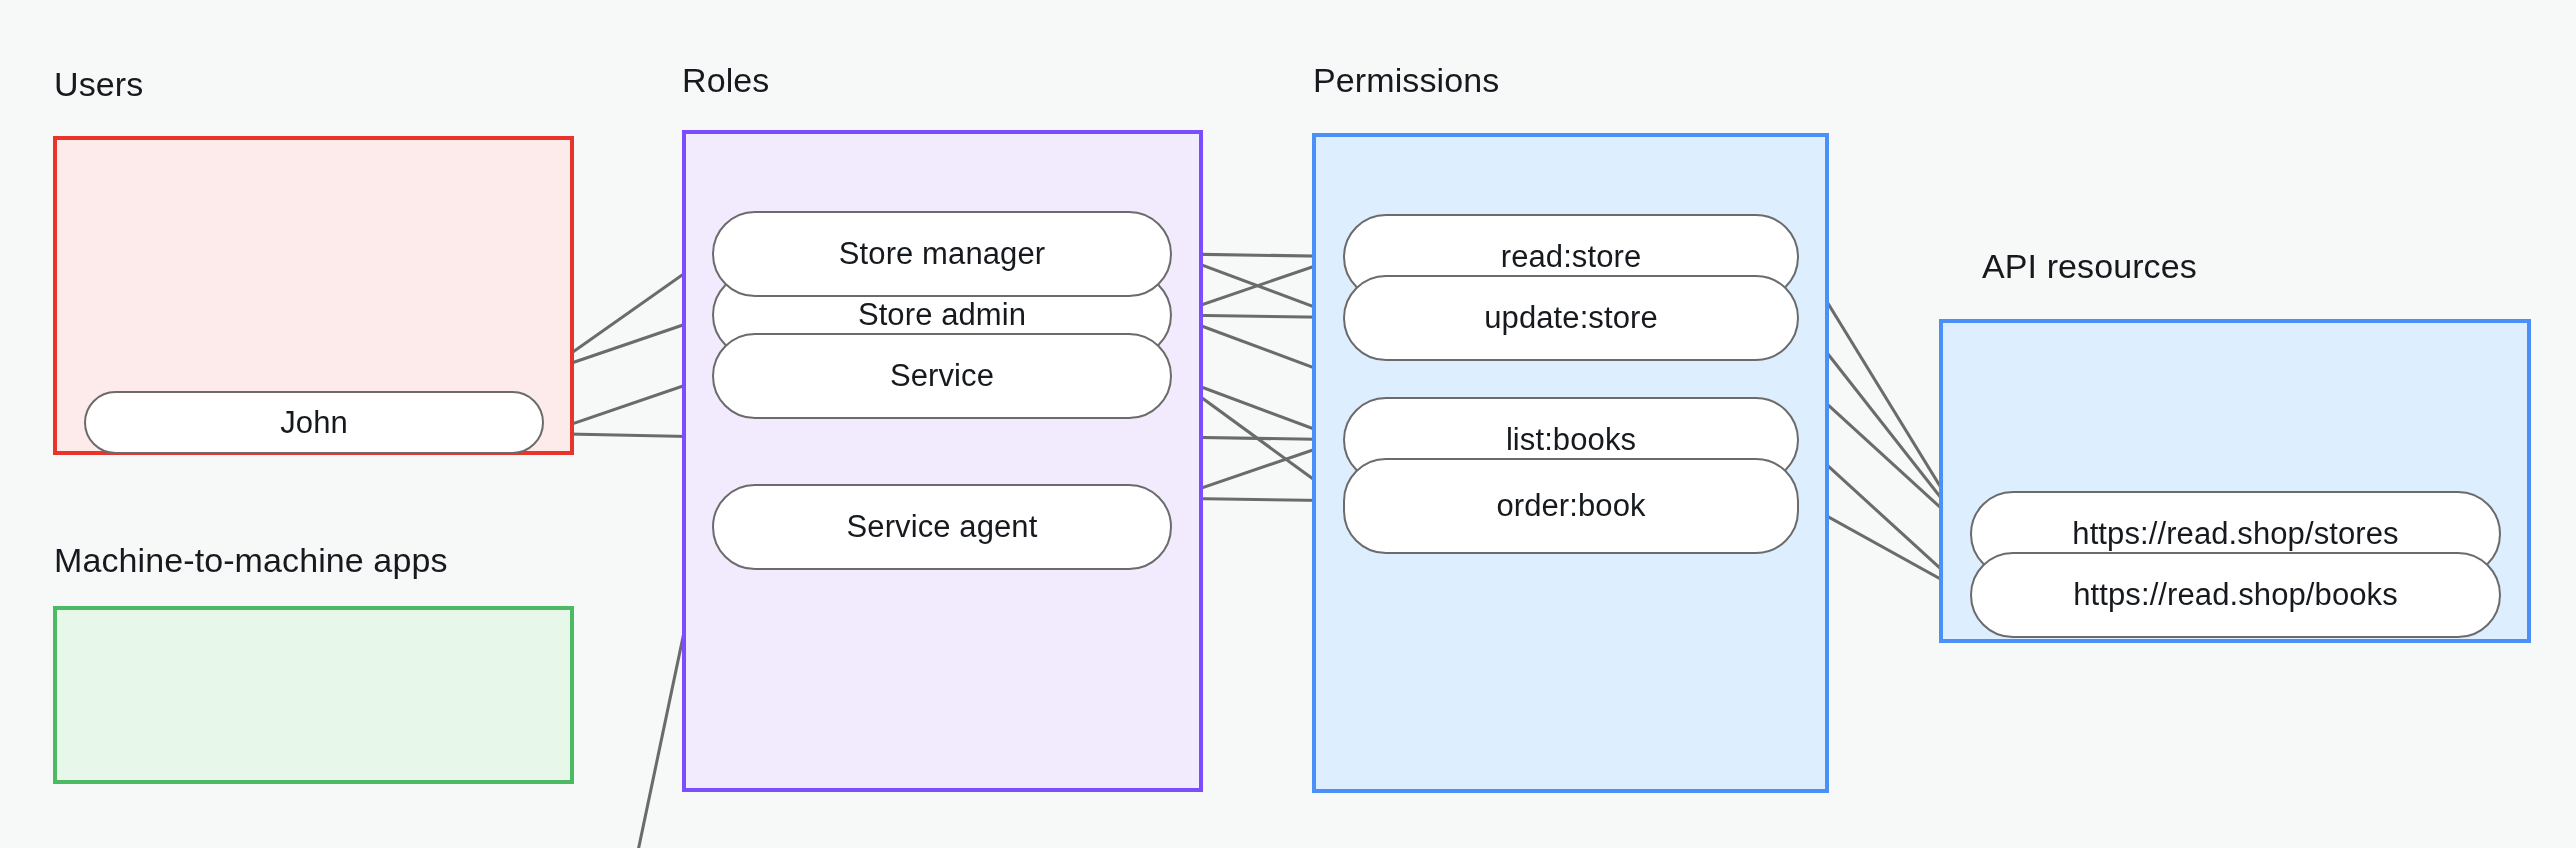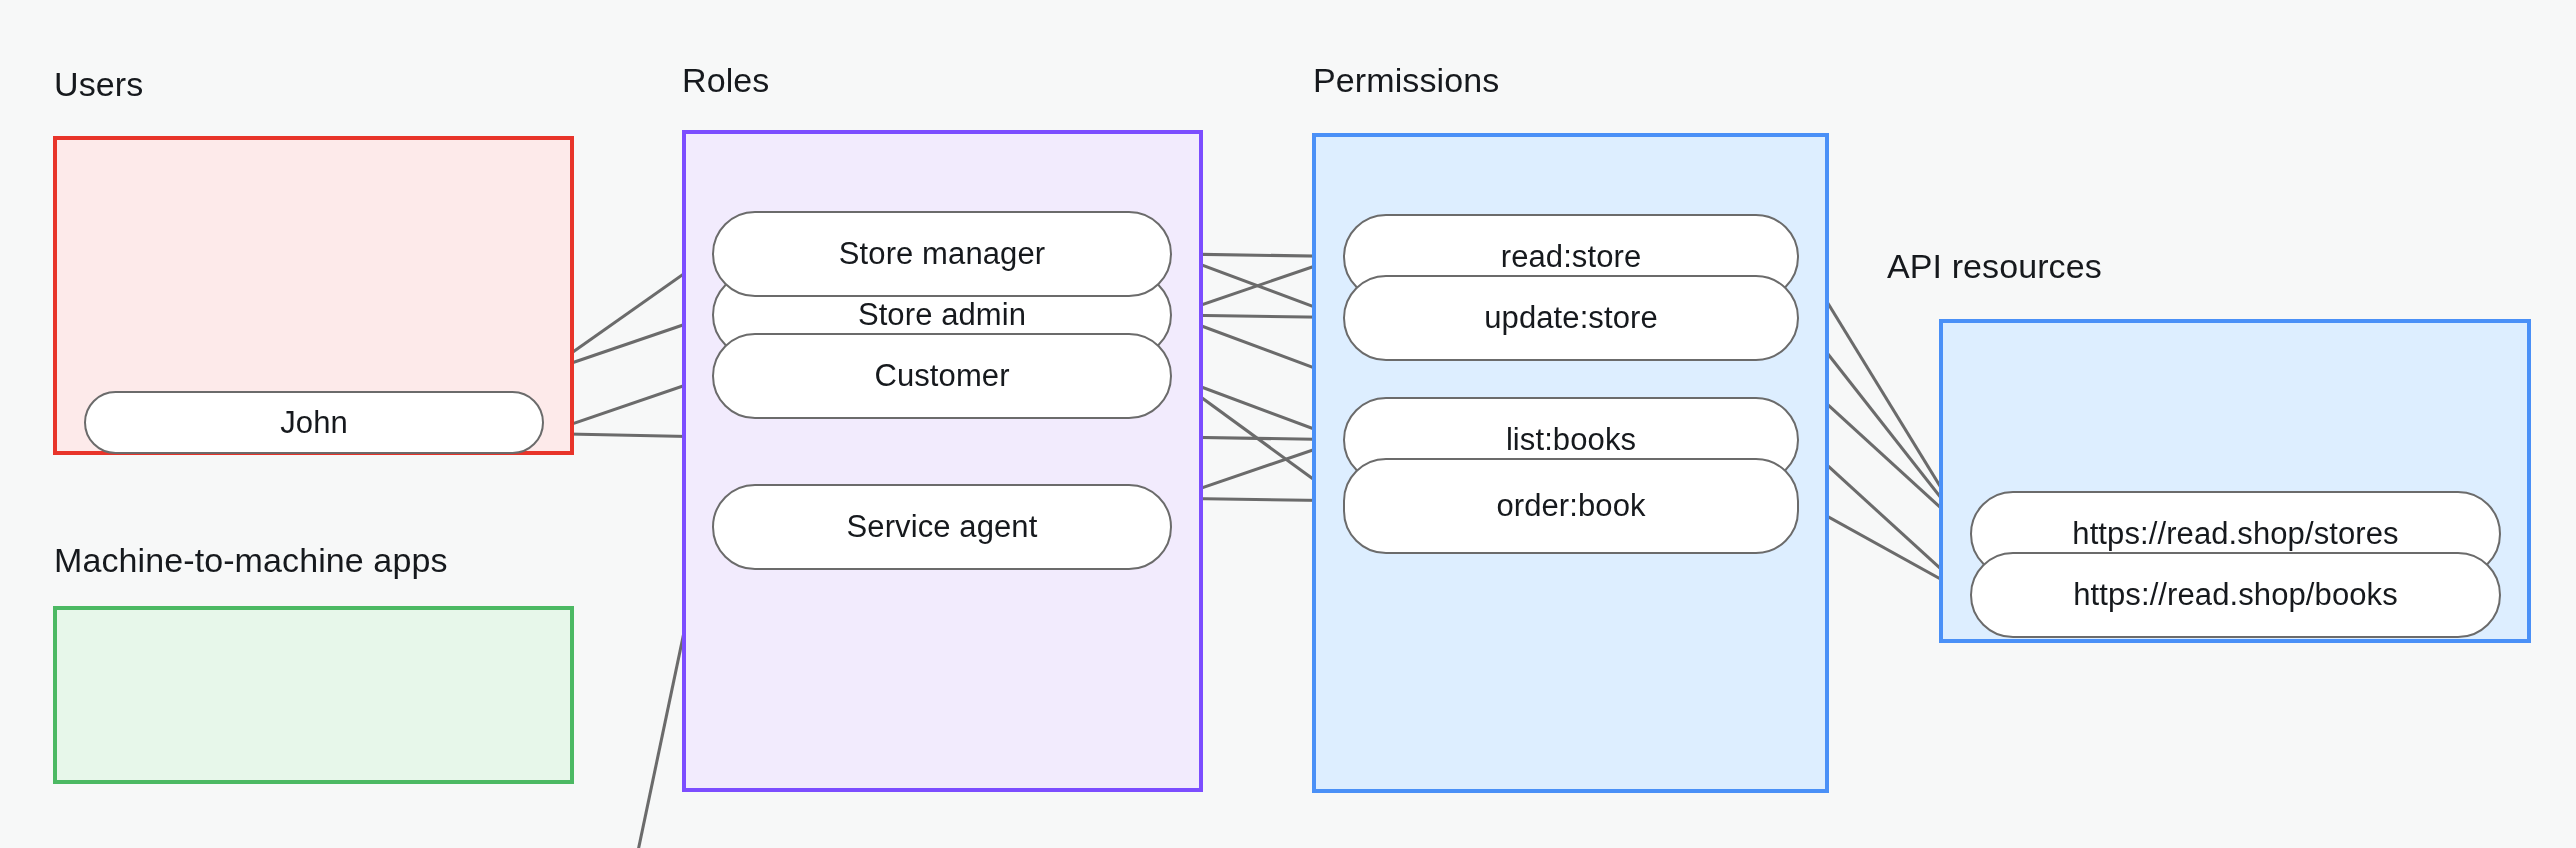--- a/index.html
+++ b/index.html
@@ -95,41 +95,41 @@
     <div class="caption" style="left: 54px; top: 541px;">Machine-to-machine apps</div>
     <div class="group roles" style="left: 682px; top: 130px; width: 521px; height: 662px;"></div>
     <div class="caption" style="left: 682px; top: 61px;">Roles</div>
     <div class="node" style="left: 712px; top: 272px; width: 460px; height: 86px;">
       <span>Store admin</span>
     </div>
     <div class="node" style="left: 712px; top: 211px; width: 460px; height: 86px;">
       <span>Store manager</span>
     </div>
     <div class="node" style="left: 712px; top: 333px; width: 460px; height: 86px;">
-      <span>Customer</span>
+      <span>Service</span>
     </div>
     <div class="node" style="left: 712px; top: 456px; width: 460px; height: 86px; margin-top: 28px;">
       <span>Service agent</span>
     </div>
     <div class="group perms" style="left: 1312px; top: 133px; width: 517px; height: 660px;"></div>
     <div class="caption" style="left: 1313px; top: 61px;">Permissions</div>
     <div class="node" style="left: 1343px; top: 214px; width: 456px; height: 86px;">
       <span>read:store</span>
     </div>
     <div class="node" style="left: 1343px; top: 275px; width: 456px; height: 86px;">
       <span>update:store</span>
     </div>
     <div class="node" style="left: 1343px; top: 397px; width: 456px; height: 86px;">
       <span>list:books</span>
     </div>
     <div class="node" style="left: 1343px; top: 458px; width: 456px; height: 96px;">
       <span>order:book</span>
     </div>
     <div class="group api" style="left: 1939px; top: 319px; width: 592px; height: 324px;"></div>
-    <div class="caption" style="left: 1887px; top: 247px;">API resources</div>
+    <div class="caption" style="left: 1982px; top: 247px;">API resources</div>
     <div class="node" style="left: 1970px; top: 491px; width: 531px; height: 86px;">
       <span>https://read.shop/stores</span>
     </div>
     <div class="node" style="left: 1970px; top: 552px; width: 531px; height: 86px;">
       <span>https://read.shop/books</span>
     </div>
   </div>
 
 
 </body></html>

